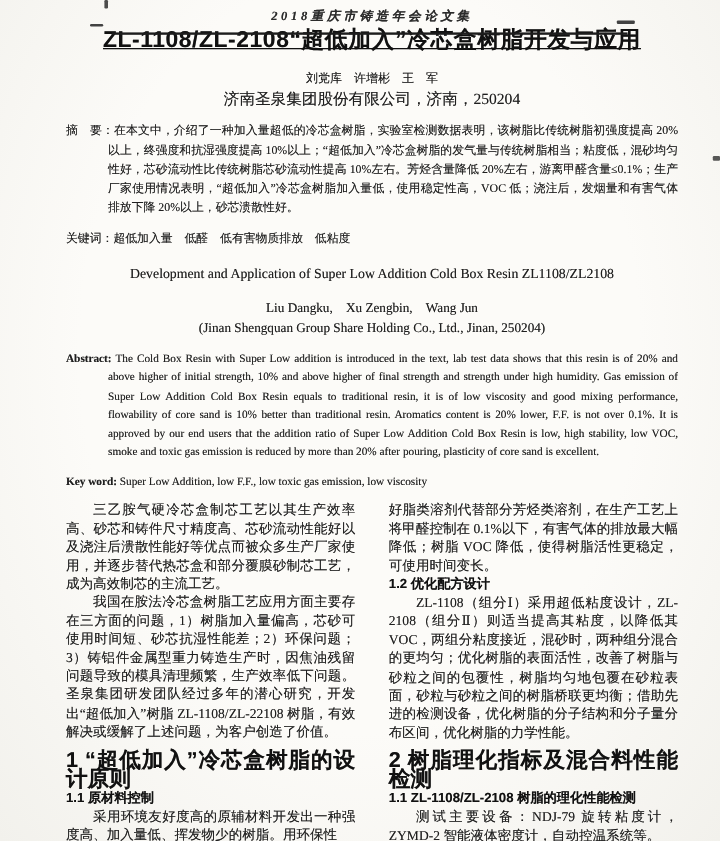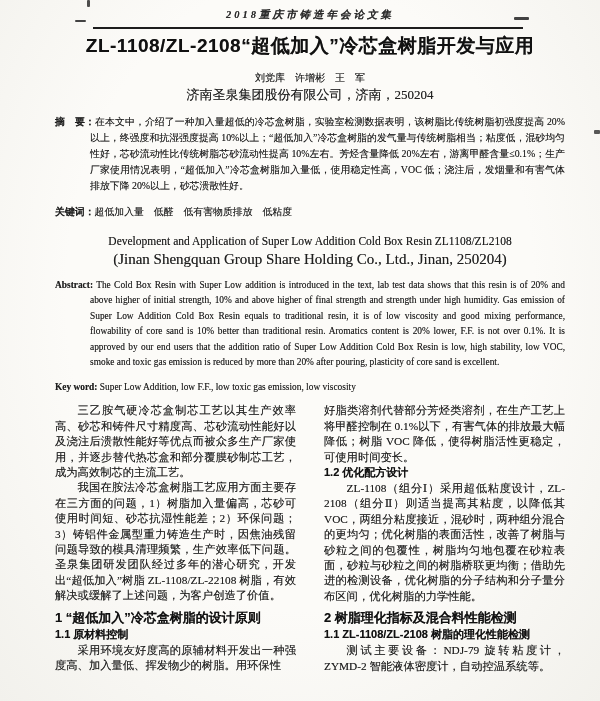--- a/index.html
+++ b/index.html
@@ -26,60 +26,60 @@
   }
   .header-rule { position: absolute; left: 93px; top: 27px; width: 430px; height: 1.6px; background: #1d1d1d; }
   .artifact { position: absolute; background: #222; border-radius: 1px; }
   .a-top-tick   { left: 87px;  top: 0;     width: 3px;  height: 7px;  opacity: .8; }
   .a-left-dash  { left: 75px;  top: 20px;  width: 11px; height: 2px;  opacity: .85; }
   .a-right-dash { left: 514px; top: 17px;  width: 15px; height: 2.5px; opacity: .85; }
   .a-edge-blob  { left: 594px; top: 130px; width: 6px;  height: 4px;  opacity: .75; }
 
   
   .cn-title {
-    margin-top: 12px; text-align: center;
+    margin-top: 0; text-align: center;
     font-family: "Liberation Sans", "DejaVu Sans", sans-serif;
     font-weight: bold; font-size: 19px; line-height: 24px;
-    letter-spacing: 0.5px; color: #111;
+    letter-spacing: 0.5px; color: #111; text-decoration: underline;
   }
   .cn-authors { margin-top: 13px; text-align: center; font-size: 10px; line-height: 14px; }
   .cn-affil   { margin-top: 3px;  text-align: center; font-size: 13px;   line-height: 14px; }
 
   
   .abstract-cn {
     margin-top: 12px;
     font-size: 9.9px; line-height: 16px;
     text-align: justify;
     padding-left: 35px; text-indent: -35px;
   }
-  .abstract-cn .lbl, .kw-cn .lbl { font-weight: bold; }
+  .abstract-cn .lbl, .kw-cn .lbl { font-weight: normal; }
   .kw-cn { margin-top: 0; font-size: 9.9px; line-height: 16px; }
 
   
   .en-title   { margin-top: 14px; text-align: center; font-size: 11.5px; line-height: 15px; }
   .en-authors { margin-top: 13px; text-align: center; font-size: 11px;   line-height: 14px; }
-  .en-affil   { margin-top: 3px;  text-align: center; font-size: 15px;   line-height: 14px; }
+  .en-affil   { margin-top: 3px;  text-align: center; font-size: 11px;   line-height: 14px; }
   .abstract-en {
     margin-top: 12px;
     font-size: 9.4px; line-height: 15.5px;
     text-align: justify;
     padding-left: 35px; text-indent: -35px;
   }
   .abstract-en .lbl, .kw-en .lbl { font-weight: bold; }
   .kw-en { margin-top: 0; font-size: 9.4px; line-height: 15px; }
 
   
   .columns { display: flex; gap: 28px; margin-top: 8px; }
   .col { flex: 1; min-width: 0; font-size: 11.3px; line-height: 15.4px; text-align: justify; }
   .col p { margin: 0; text-indent: 2em; }
   .col p.cont { text-indent: 0; }
   .sec-h {
     margin: 6px 0 1px 0;
     font-family: "Liberation Sans", "DejaVu Sans", sans-serif;
-    font-weight: bold; font-size: 13px; line-height: 16px;
+    font-weight: bold; font-size: 18px; line-height: 16px;
     text-indent: 0; color: #111;
   }
   .sub-h {
     margin: 0 0 1px 0;
     font-family: "Liberation Sans", "DejaVu Sans", sans-serif;
     font-weight: bold; font-size: 11px; line-height: 15px;
     text-indent: 0; color: #111;
   }
 </style>
 </head>
@@ -95,20 +95,21 @@
   <div class="artifact a-edge-blob"></div>
 
   <h1 class="cn-title" style="margin-bottom:0;">ZL-1108/ZL-2108“超低加入”冷芯盒树脂开发与应用</h1>
   <div class="cn-authors">刘党库　许增彬　王　军</div>
   <div class="cn-affil">济南圣泉集团股份有限公司，济南，250204</div>
 
   <p class="abstract-cn"><span class="lbl">摘　要：</span><span>在本文中，介绍了一种加入量超低的冷芯盒树脂，实验室检测数据表明，该树脂比传统树脂初强度提高 20%以上，终强度和抗湿强度提高 10%以上；“超低加入”冷芯盒树脂的发气量与传统树脂相当；粘度低，混砂均匀性好，芯砂流动性比传统树脂芯砂流动性提高 10%左右。芳烃含量降低 20%左右，游离甲醛含量≤0.1%；生产厂家使用情况表明，“超低加入”冷芯盒树脂加入量低，使用稳定性高，VOC 低；浇注后，发烟量和有害气体排放下降 20%以上，砂芯溃散性好。</span></p>
   <p class="kw-cn" style="margin-bottom:0; margin-top:0;"><span class="lbl">关键词：</span><span>超低加入量　低醛　低有害物质排放　低粘度</span></p>
 
   <div class="en-title">Development and Application of Super Low Addition Cold Box Resin ZL1108/ZL2108</div>
+  <div class="en-authors">Liu Dangku,　Xu Zengbin,　Wang Jun</div>
   <div class="en-affil">(Jinan Shengquan Group Share Holding Co., Ltd., Jinan, 250204)</div>
 
   <p class="abstract-en"><span class="lbl">Abstract:</span> <span>The Cold Box Resin with Super Low addition is introduced in the text, lab test data shows that this resin is of 20% and above higher of initial strength, 10% and above higher of final strength and strength under high humidity. Gas emission of Super Low Addition Cold Box Resin equals to traditional resin, it is of low viscosity and good mixing performance, flowability of core sand is 10% better than traditional resin. Aromatics content is 20% lower, F.F. is not over 0.1%. It is approved by our end users that the addition ratio of Super Low Addition Cold Box Resin is low, high stability, low VOC, smoke and toxic gas emission is reduced by more than 20% after pouring, plasticity of core sand is excellent.</span></p>
   <p class="kw-en" style="margin-bottom:0; margin-top:0;"><span class="lbl">Key word:</span> <span>Super Low Addition, low F.F., low toxic gas emission, low viscosity</span></p>
 
   <div class="columns">
     <div class="col">
       <p>三乙胺气硬冷芯盒制芯工艺以其生产效率高、砂芯和铸件尺寸精度高、芯砂流动性能好以及浇注后溃散性能好等优点而被众多生产厂家使用，并逐步替代热芯盒和部分覆膜砂制芯工艺，成为高效制芯的主流工艺。</p>
       <p>我国在胺法冷芯盒树脂工艺应用方面主要存在三方面的问题，1）树脂加入量偏高，芯砂可使用时间短、砂芯抗湿性能差；2）环保问题；3）铸铝件金属型重力铸造生产时，因焦油残留问题导致的模具清理频繁，生产效率低下问题。圣泉集团研发团队经过多年的潜心研究，开发出“超低加入”树脂 ZL-1108/ZL-22108 树脂，有效解决或缓解了上述问题，为客户创造了价值。</p>
       <h2 class="sec-h">1 “超低加入”冷芯盒树脂的设计原则</h2>

